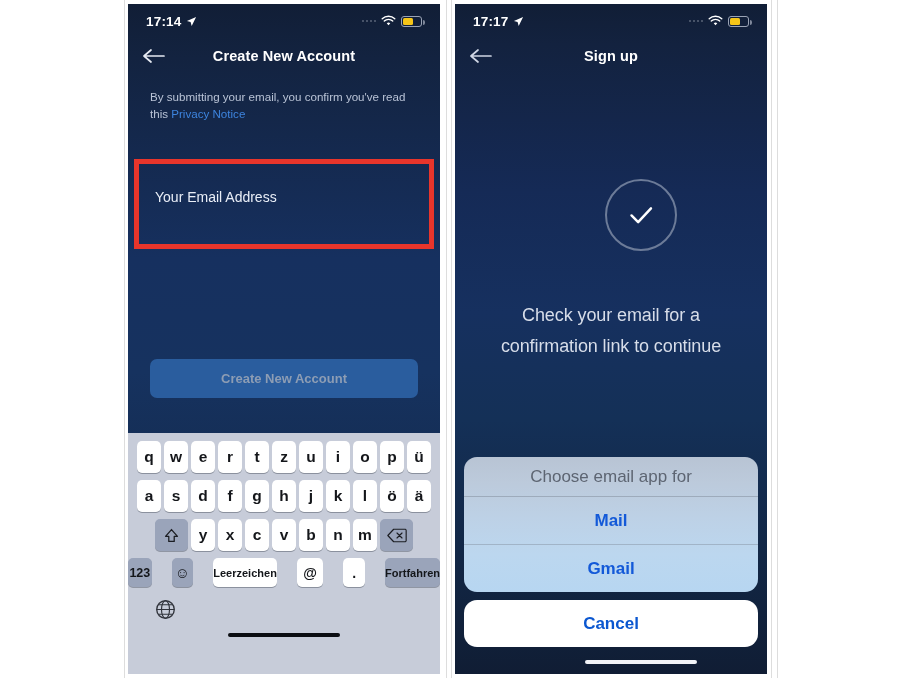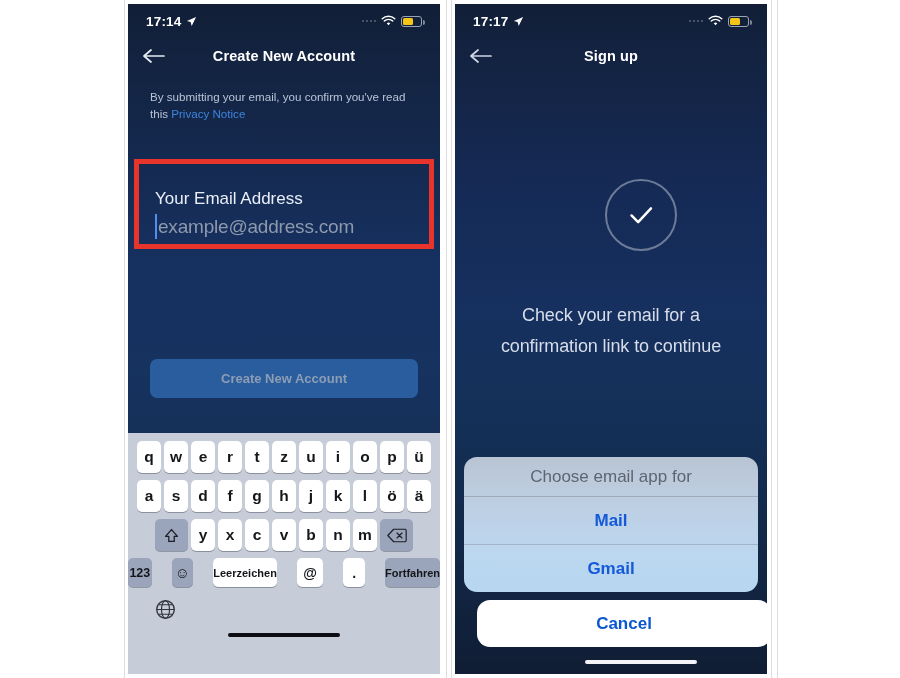--- a/index.html
+++ b/index.html
@@ -82,21 +82,21 @@
     color:#b9c3d6;font-size:11.6px;line-height:17px;
   }
   .consent a{color:#3d84de;text-decoration:none;}
 
   .email-box{
     position:absolute;left:6px;top:155px;width:300px;height:90px;
     border:5px solid #e8352b;box-sizing:border-box;
   }
   .email-label{
     position:absolute;left:16px;top:25px;
-    color:#e9eef7;font-size:17px;
+    color:#e9eef7;font-size:14px;
   }
   .email-input-row{
     position:absolute;left:16px;top:50px;display:flex;align-items:center;
   }
   .caret{
     width:2px;height:25px;background:#4e8ff0;margin-right:1px;
     animation:blink 1.1s steps(1,end) infinite;
   }
   @keyframes blink{0%,49%{opacity:1}50%,100%{opacity:1}}
   .email-placeholder{color:#8e99ae;font-size:19px;letter-spacing:-.2px;}
@@ -174,21 +174,21 @@
   }
   .sheet-opt{
     height:47px;display:flex;align-items:center;justify-content:center;
     color:#1359d8;font-size:17px;font-weight:bold;cursor:pointer;
   }
   .sheet-opt + .sheet-opt{border-top:.5px solid rgba(120,130,145,.4);}
   .cancel-btn{
     position:absolute;left:9px;bottom:27px;width:294px;height:47px;
     background:#ffffff;border-radius:13px;
     display:flex;align-items:center;justify-content:center;
-    color:#0b57d0;font-size:17px;font-weight:bold;cursor:pointer;margin-left:13px;
+    color:#0b57d0;font-size:17px;font-weight:bold;cursor:pointer;
   }
   .home-bar-light{
     position:absolute;left:50%;transform:translateX(-50%);bottom:10px;
     width:112px;height:4.5px;background:#f2f4f8;border-radius:3px;cursor:pointer;
   }
 </style>
 </head>
 <body>
 
 <div class="canvas">
@@ -233,24 +233,20 @@
         </svg>
         <div class="nav-title">Create New Account</div>
       </div>
 
       <div class="consent">
         <span>By submitting your email, you confirm you've read this </span><a href="#">Privacy Notice</a>
       </div>
 
       <div class="email-box">
         <div class="email-label">Your Email Address</div>
-        <div class="email-input-row">
-          <span class="caret"></span>
-          <span class="email-placeholder">example@address.com</span>
-        </div>
       </div>
 
       <div class="cta">Create New Account</div>
 
       <div class="keyboard">
         <div class="krow r1">
           <div class="key letter">q</div>
           <div class="key letter">w</div>
           <div class="key letter">e</div>
           <div class="key letter">r</div>

